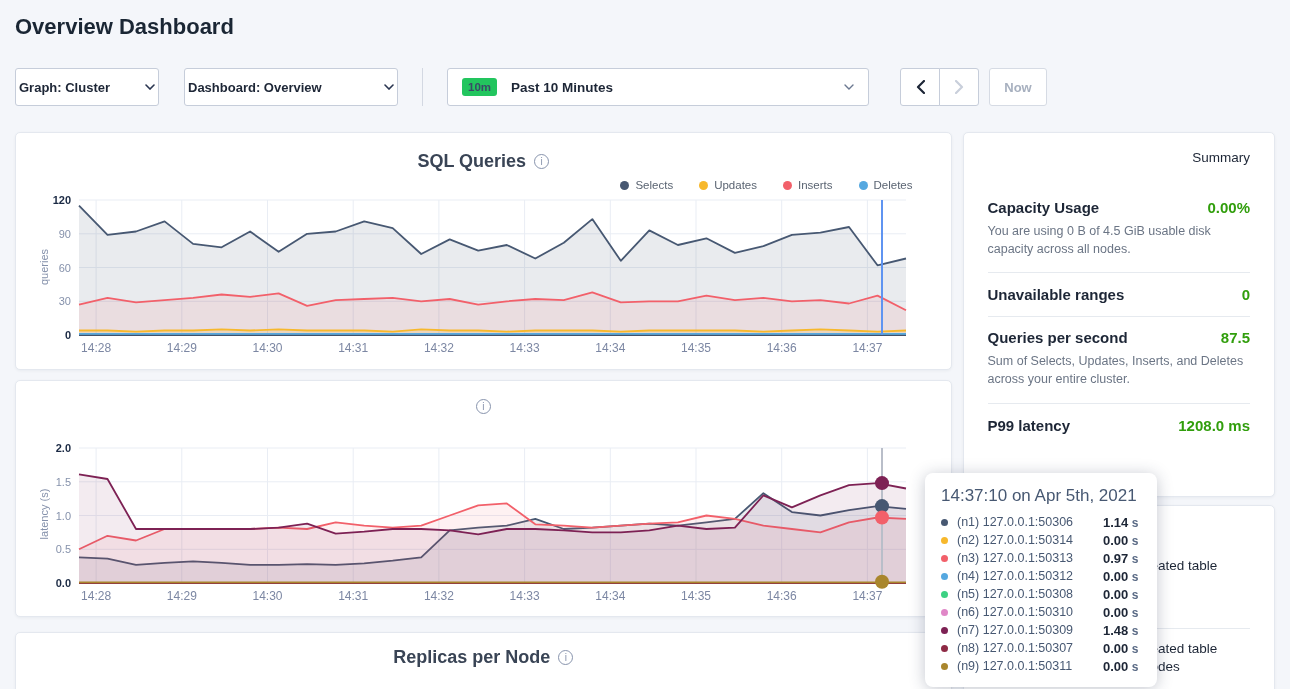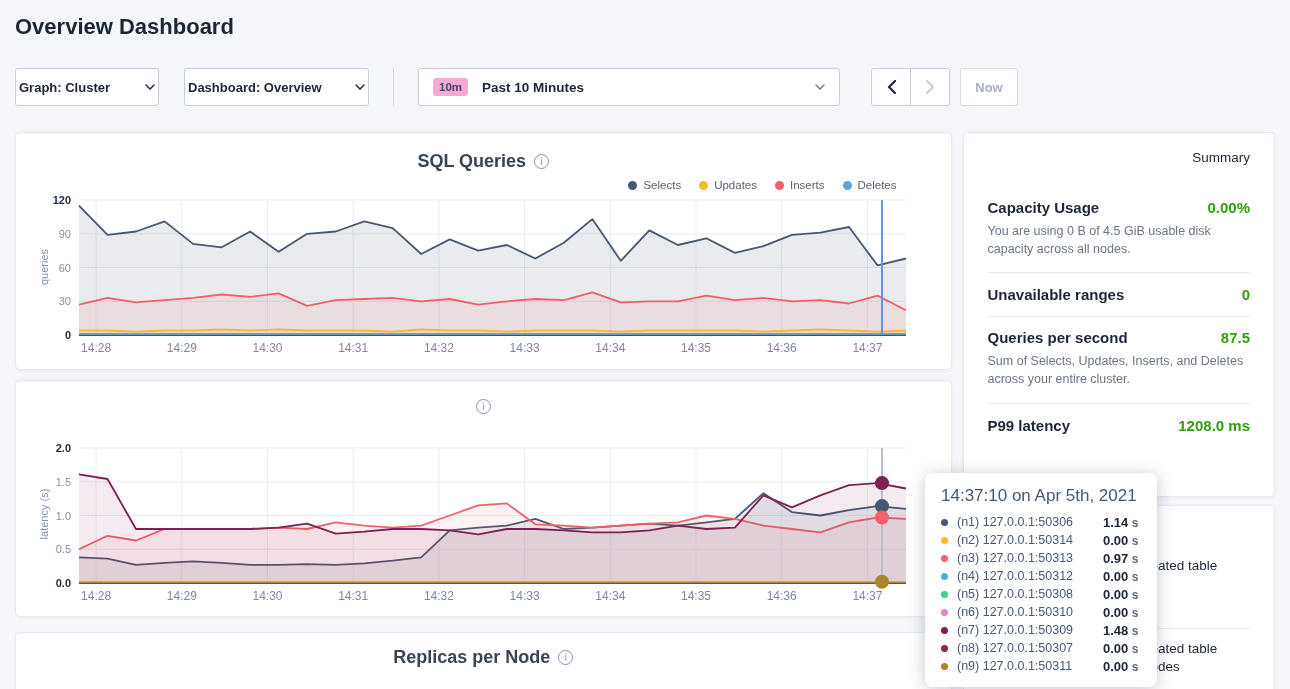--- a/index.html
+++ b/index.html
@@ -13,24 +13,24 @@
   .page-title { margin:14px 0 0 15px; font-size:22px; font-weight:600; color:#1a2634; }
 
   
   .controls { display:flex; align-items:center; margin:28px 0 0 15px; height:38px; }
   .dd, .time-picker, .nav-btn, .now-btn {
     background:#fff; border:1px solid #c6cdda; border-radius:3px; height:38px;
     display:flex; align-items:center; font-size:13px; font-weight:bold; color:#1d2636;
   }
   .dd { padding:0 3px; justify-content:space-between; cursor:pointer; }
   .dd-graph { width:144px; margin-right:25px; }
-  .dd-dashboard { width:185px; }
+  .dd-dashboard { width:214px; }
   .vdivider { width:1px; height:38px; background:#d3d8e2; margin:0 24px; }
   .time-picker { width:422px; padding:0 14px; cursor:pointer; }
-  .range-badge { background:#f9a8d4; color:#394a66; font-size:11.5px; font-weight:bold;
+  .range-badge { background:#22c55e; color:#394a66; font-size:11.5px; font-weight:bold;
     padding:3px 6px; border-radius:3px; }
   .range-label { margin-left:14px; font-size:13.5px; }
   .time-picker .chev { margin-left:auto; }
   .nav-group { display:flex; margin-left:31px; }
   .nav-btn { width:40px; justify-content:center; cursor:pointer; }
   .nav-btn + .nav-btn { margin-left:-1px; border-radius:0 3px 3px 0; }
   .nav-group .nav-btn:first-child { border-radius:3px 0 0 3px; }
   .now-btn { width:58px; margin-left:10px; justify-content:center; color:#a7b0bf;
     border-color:#d6dbe4; cursor:default; }
 
@@ -46,21 +46,21 @@
   .panel-title { font-size:18px; font-weight:bold; color:#394455; }
   .info-i { width:15px; height:15px; border:1px solid #8894ad; border-radius:50%;
     color:#8894ad; font-size:10px; display:inline-flex; align-items:center;
     justify-content:center; cursor:pointer; font-style:normal; }
 
   .chart-panel-sql { height:238px; }
   .chart-panel-latency { height:237px; margin-top:10px; }
   .chart-panel-replicas { height:70px; margin-top:15px; }
   .chart-panel-replicas .panel-title-row { padding-top:14px; }
 
-  .legend { position:absolute; top:46px; right:54px; display:flex; gap:18px;
+  .legend { position:absolute; top:46px; right:38px; display:flex; gap:26px;
     font-size:11.5px; color:#5a6472; }
   .lg-item { display:inline-flex; align-items:center; gap:6px; cursor:pointer; }
   .lg-dot { width:9px; height:9px; border-radius:50%; display:inline-block; }
 
   .chart-host { position:absolute; left:0; top:56px; }
   .ylab { position:absolute; left:28px; top:134px; transform:translate(-50%,-50%) rotate(-90deg);
     font-size:11px; color:#8591ab; white-space:nowrap; }
   .chart-panel-latency .ylab { top:133px; }
 
   

